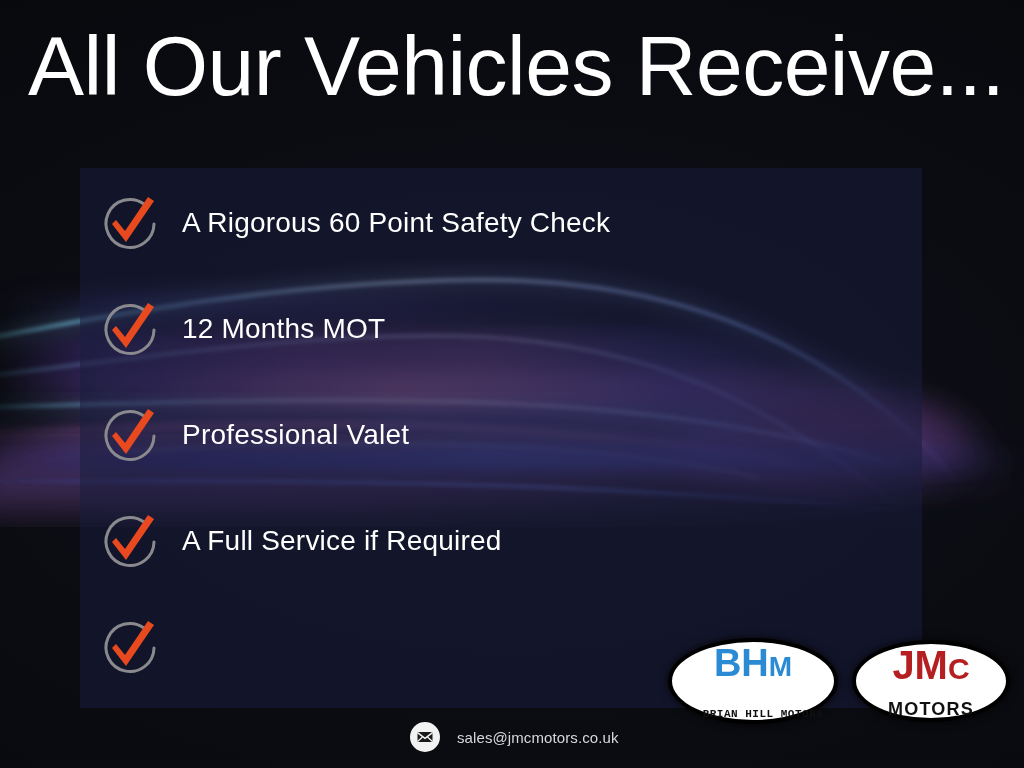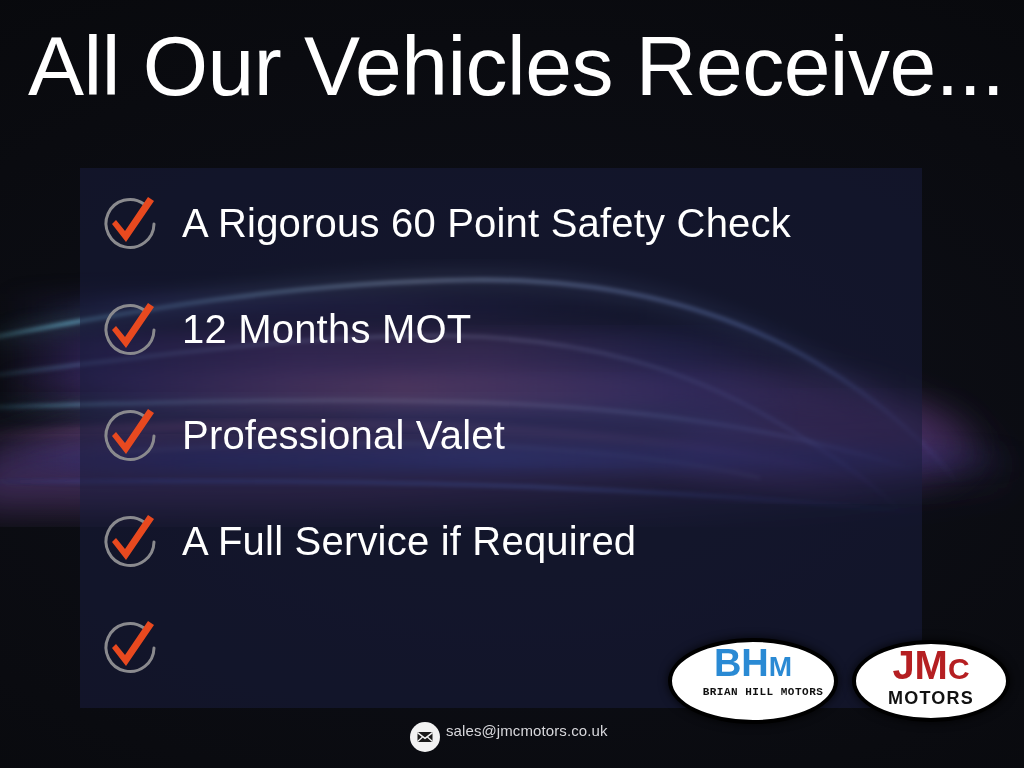--- a/index.html
+++ b/index.html
@@ -129,21 +129,21 @@
     align-items: center;
   }
   .check-icon {
     position: relative;
     flex: 0 0 auto;
     width: 66px; height: 66px;
     margin-right: 18px;
   }
   .check-icon svg { display: block; }
   .item-label {
-    font-size: 40px;
+    font-size: 28px;
     font-weight: 300;
     color: #ffffff;
     letter-spacing: 0.2px;
     white-space: nowrap;
     line-height: 1;
     padding-bottom: 4px;
   }
 
   
   .logos {
@@ -154,21 +154,21 @@
     gap: 14px;
   }
   .logo-oval {
     position: relative;
     border-radius: 50%;
     background: #ffffff;
     border: 4px solid #000000;
     display: flex;
     flex-direction: column;
     align-items: center;
-    justify-content: flex-start;
+    justify-content: space-between;
     box-shadow: 0 0 10px rgba(0,0,0,.8);
   }
   .logo-bhm { width: 162px; height: 78px; }
   .logo-jmc { width: 150px; height: 74px; }
 
   .logo-initials {
     line-height: 1;
     font-weight: 700;
     display: block;
   }
@@ -203,22 +203,22 @@
     font-size: 18px;
     letter-spacing: 1.2px;
     margin-top: 4px;
   }
 
   
   .footer {
     position: absolute;
     left: 410px; top: 722px;
     display: flex;
-    align-items: flex-start;
-    gap: 6px;
+    align-items: center;
+    gap: 17px;
   }
   .mail-icon {
     width: 30px; height: 30px;
     border-radius: 50%;
     background: #f2f2f2;
     display: flex;
     align-items: center;
     justify-content: center;
     flex: 0 0 auto;
   }

